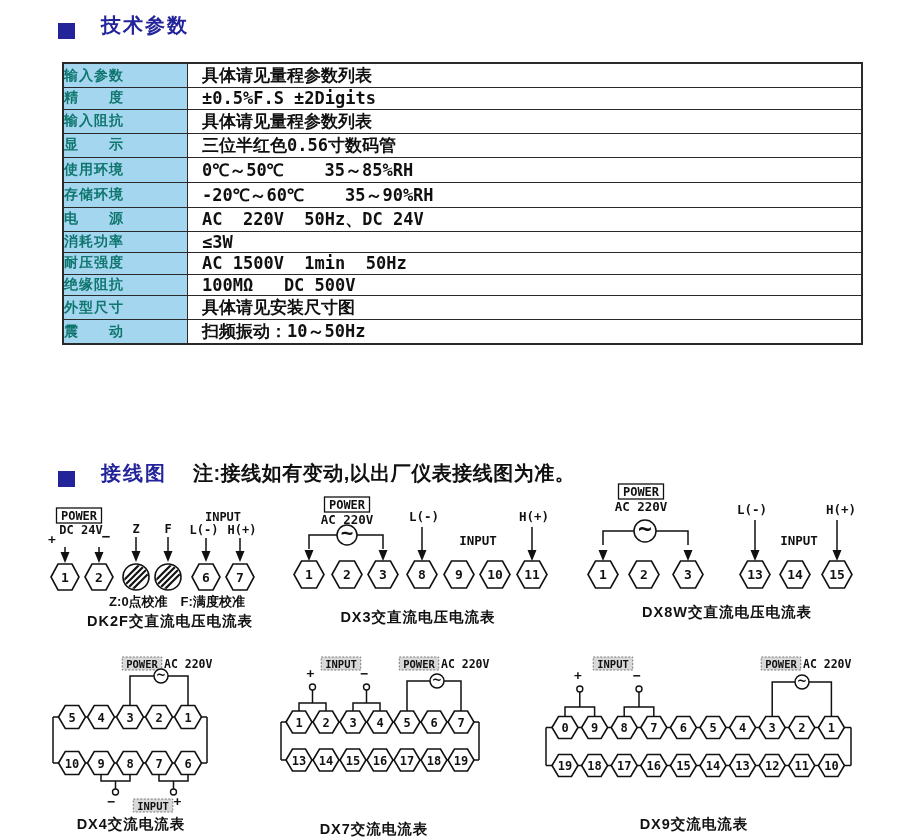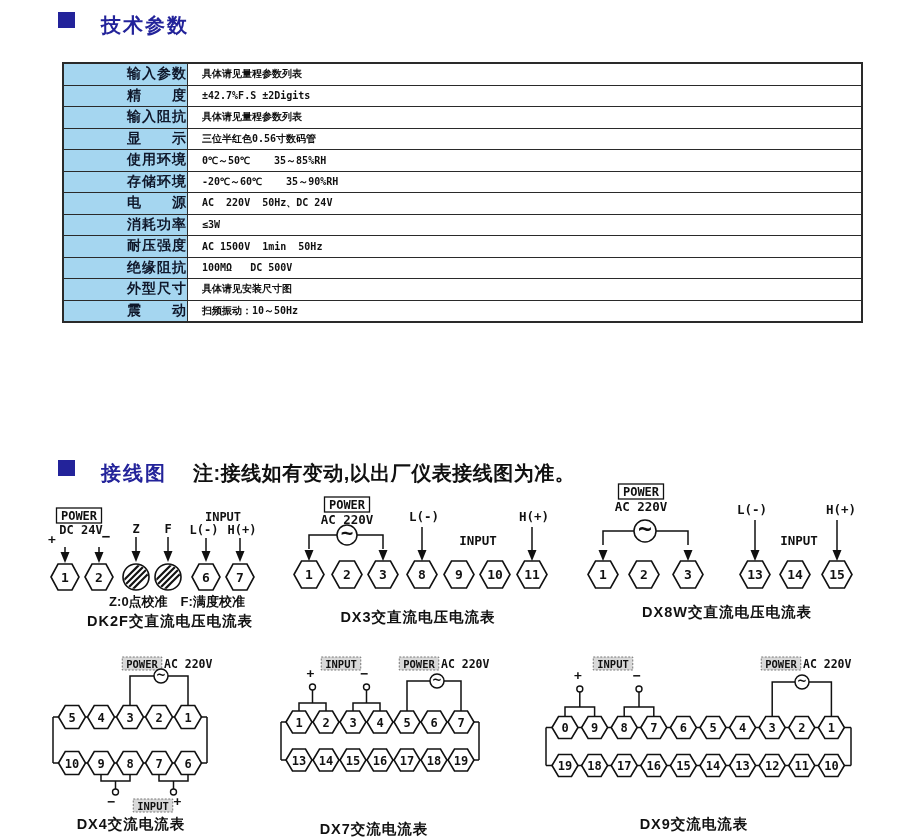--- a/index.html
+++ b/index.html
@@ -1,42 +1,42 @@
 <!DOCTYPE html>
 <html style="--navy: #23239a; --hdrblue: #a5d6f0; --tborder: #2a2a2a;"><head>
 <meta charset="utf-8">
 <style>
   html,body { margin:0; padding:0; background:#fff; }
   #page {
     position:relative; width:900px; height:837px; background:#fff;
     font-family:"Liberation Sans", sans-serif; overflow:hidden;
   }
-  .sec-header { position:absolute; left:10px; display:flex; align-items:flex-start;padding-left:48px; }
+  .sec-header { position:absolute; left:10px; display:flex; align-items:flex-end;padding-left:48px; }
   .bullet { width:17px; height:16px; background:var(--navy,#23239a); display:inline-block; flex:0 0 auto; }
   .sec-title {
     color:var(--navy,#23239a); font-weight:bold; font-size:20px;
     letter-spacing:2px; margin-left:26px; white-space:nowrap;
   }
   .note {
     color:#101010; font-weight:bold; font-size:20px; margin-left:26px;
     letter-spacing:0.5px; white-space:nowrap;
   }
   #spec-table {
     position:absolute; left:62px; top:62px; width:801px;
     border-collapse:collapse; table-layout:fixed;
     border:2px solid var(--tborder,#2a2a2a);
   }
   #spec-table td { border:1px solid var(--tborder,#2a2a2a); height:20.5px; padding:0; overflow:hidden; }
   #spec-table td.param {
-    width:123px; background:var(--hdrblue,#a5d6f0); text-align:right;
-    font-weight:bold; font-size:14px; color:#0f172a; letter-spacing:1px;
+    width:123px; background:var(--hdrblue,#a5d6f0); text-align:left;
+    font-weight:bold; font-size:14px; color:#0f766e; letter-spacing:1px;
   }
   #spec-table td.value {
     padding-left:14px; font-family:"DejaVu Sans Mono", monospace;
-    font-size:10px; font-weight:bold; color:#101010; white-space:pre;
+    font-size:17px; font-weight:bold; color:#101010; white-space:pre;
   }
   #wiring-svg { position:absolute; left:0; top:455px; }
 </style>
 </head>
 <body>
 
 <div id="page">
 
   <div class="sec-header" style="top:12px">
     <span class="bullet"></span>
@@ -44,21 +44,21 @@
   </div>
 
   <table id="spec-table">
     <tbody>
       <tr>
           <td class="param">输入参数</td>
           <td class="value">具体请见量程参数列表</td>
         </tr>
       <tr>
           <td class="param">精　　度</td>
-          <td class="value">±42.7%F.S ±2Digits</td>
+          <td class="value">±0.5%F.S ±2Digits</td>
         </tr>
       <tr>
           <td class="param">输入阻抗</td>
           <td class="value">具体请见量程参数列表</td>
         </tr>
       <tr>
           <td class="param">显　　示</td>
           <td class="value">三位半红色0.56寸数码管</td>
         </tr>
       <tr>

